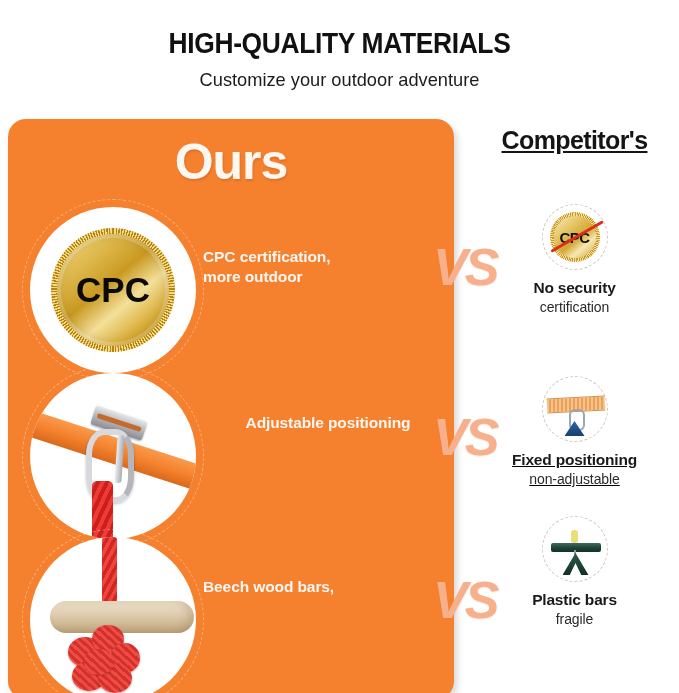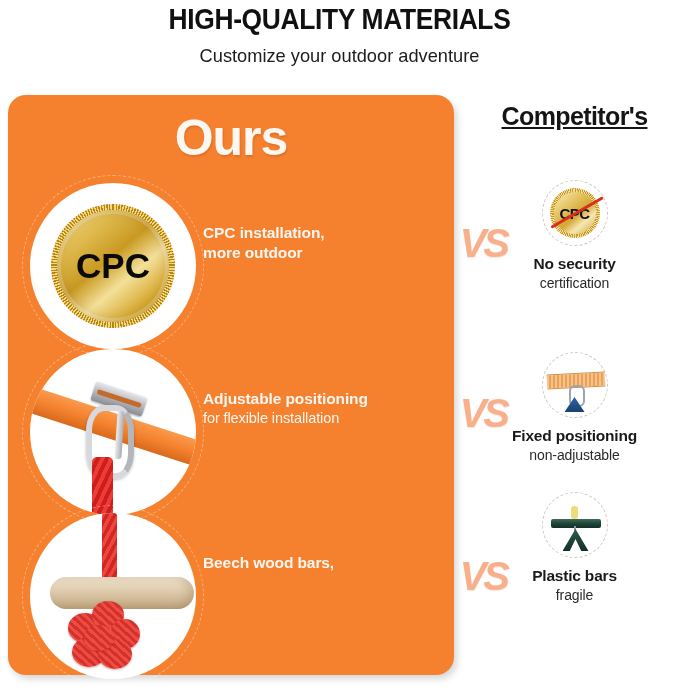--- a/index.html
+++ b/index.html
@@ -2,21 +2,21 @@
 <html><head>
 <meta charset="utf-8">
 <style>
   html,body{margin:0;padding:0;}
   body{
     width:679px;height:693px;
     background:#ffffff;
     font-family:"Liberation Sans","DejaVu Sans",sans-serif;
     position:relative;overflow:hidden;
   }
-  .stage{position:absolute;inset:0;}
+  .stage{position:absolute;inset:0;margin-top:24px;}
 
   
   .main-title{
     position:absolute;left:0;top:2px;width:679px;
     text-align:center;
     font-family:"Liberation Sans Narrow","Liberation Sans",sans-serif;
     font-weight:700;
     font-size:30px;
     letter-spacing:-0.4px;
     color:#111111;
@@ -42,21 +42,21 @@
     position:absolute;left:0;top:14px;width:446px;
     text-align:center;
     font-size:50px;font-weight:700;color:#fdf7f1;
     letter-spacing:-1px;
     text-shadow:1px 2px 2px rgba(120,50,10,0.18);
   }
 
   
   .row{position:absolute;left:0;width:446px;height:160px;}
   .row-1{top:78px;}
-  .row-2{top:244px;}
+  .row-2{top:244px;text-align:center;}
   .row-3{top:408px;}
 
   .dot-ring{
     position:absolute;left:14px;top:2px;width:182px;height:182px;
     border-radius:50%;
     border:1px dashed rgba(255,255,255,0.38);
     box-sizing:border-box;
   }
   .circle{
     position:absolute;left:22px;top:10px;width:166px;height:166px;
@@ -158,40 +158,40 @@
   .k1{left:2px;top:14px;width:34px;height:30px;}
   .k2{left:26px;top:2px;width:32px;height:28px;}
   .k3{left:44px;top:20px;width:30px;height:30px;}
   .k4{left:6px;top:38px;width:34px;height:30px;}
   .k5{left:32px;top:40px;width:34px;height:30px;}
   .k6{left:18px;top:26px;width:30px;height:26px;}
 
   
   .vs{
     position:absolute;width:74px;height:62px;
-    font-size:40px;font-weight:700;font-style:italic;
+    font-size:52px;font-weight:700;font-style:italic;
     color:#f8b08c;letter-spacing:-3px;line-height:62px;
-    text-align:right;
+    text-align:left;
     font-family:"Liberation Sans","DejaVu Sans",sans-serif;
     z-index:6;
     text-shadow:0 1px 1px rgba(200,120,80,0.18);
   }
   .vs-1{left:433px;top:212px;}
   .vs-2{left:433px;top:382px;}
   .vs-3{left:433px;top:545px;}
 
   
   .comp-title{
     position:absolute;left:470px;top:102px;width:209px;
     text-align:center;font-size:25px;font-weight:700;color:#151515;
     letter-spacing:-0.6px;white-space:nowrap;text-decoration:underline;
   }
   .comp-item{position:absolute;left:470px;width:209px;text-align:center;}
   .ci-1{top:180px;}
-  .ci-2{top:352px;}
+  .ci-2{top:352px;text-decoration:underline;}
   .ci-3{top:492px;}
   .comp-icon{
     position:relative;width:66px;height:66px;margin:0 auto;
     border-radius:50%;
     border:1px dashed rgba(170,150,120,0.55);
     box-sizing:border-box;
     background:#ffffff;
   }
   .comp-l1{
     margin-top:9px;font-size:15.5px;font-weight:700;color:#1a1a1a;
@@ -275,37 +275,36 @@
   <div class="panel">
     <div class="panel-title">Ours</div>
 
     <div class="row row-1">
       <div class="dot-ring"></div>
       <div class="circle">
         <div class="medallion"></div>
         <div class="medallion-label">CPC</div>
       </div>
       <div class="ours-text">
-        <div class="l1">CPC installation,</div>
+        <div class="l1">CPC certification,</div>
         <div class="l1">more outdoor</div>
       </div>
     </div>
 
     <div class="row row-2">
       <div class="dot-ring"></div>
       <div class="circle">
         <div class="strap"></div>
         <div class="buckle"></div>
         <div class="carabiner"></div>
         <div class="carab-gate"></div>
         <div class="rope-v"></div>
       </div>
       <div class="ours-text">
         <div class="l1">Adjustable positioning</div>
-        <div class="l2">for flexible installation</div>
       </div>
     </div>
 
     <div class="row row-3">
       <div class="dot-ring"></div>
       <div class="circle">
         <div class="rope-top"></div>
         <div class="woodbar"></div>
         <div class="knot">
           <span class="k1"></span>

